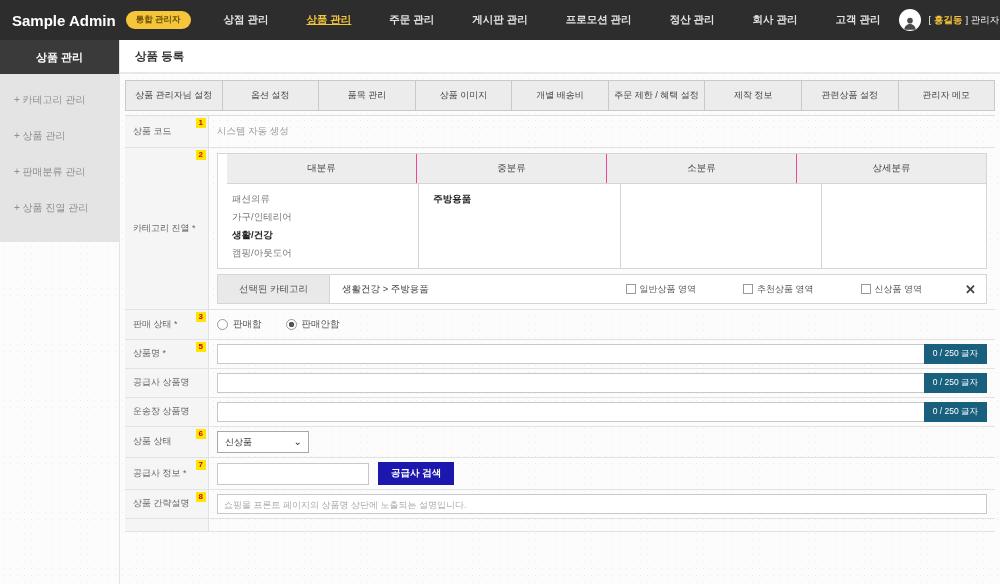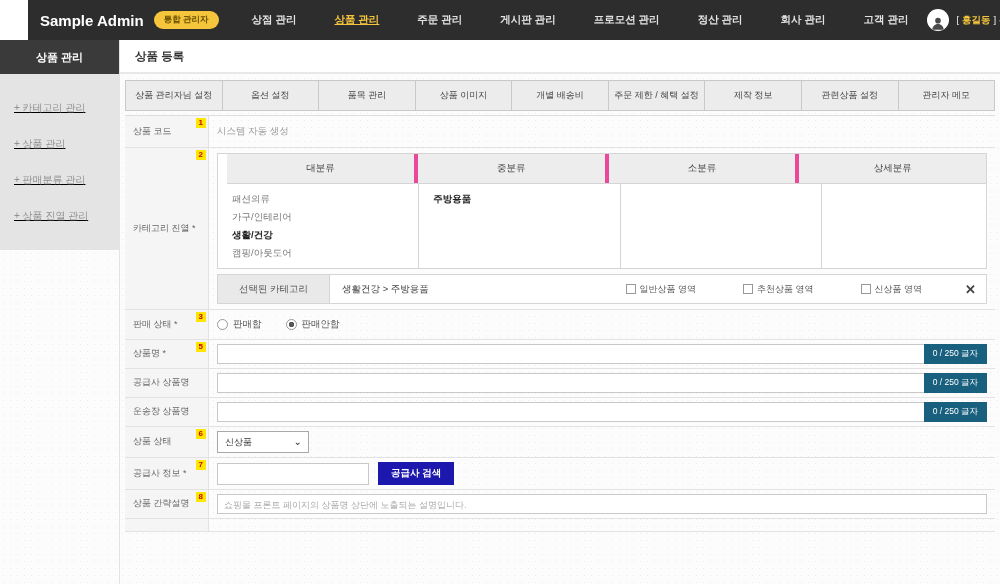--- a/index.html
+++ b/index.html
@@ -3,41 +3,41 @@
 <meta charset="utf-8">
 <style>
   * { margin:0; padding:0; box-sizing:border-box; }
   html,body { background:#888; }
   .app {
     width:1000px; height:584px; position:relative; overflow:hidden;
     font-family:"Liberation Sans", sans-serif; background:#fff;
     margin:0 auto;
   }
   
-  .topbar { height:40px; background:#2d2d2d; display:flex; align-items:center;margin-left:28px; }
+  .topbar { height:40px; background:#2d2d2d; display:flex; align-items:center; }
   .brand { color:#fff; font-size:15px; font-weight:bold; margin-left:12px; white-space:nowrap; }
   .role-badge { background:#f5c53c; color:#6e5400; font-size:8.5px; font-weight:bold;
     padding:3px 10px; border-radius:9px; margin-left:10px; white-space:nowrap; cursor:pointer; }
   .topnav { display:flex; margin-left:14px; }
   .nav-item { color:#e2e2e2; font-size:10.5px; font-weight:bold; padding:0 19px; cursor:pointer; white-space:nowrap; }
   .nav-item.active { color:#f5c53c; text-decoration:underline; }
   .top-right { margin-left:auto; display:flex; align-items:center; margin-right:8px; }
   .avatar { width:22px; height:22px; border-radius:50%; background:#fff; display:flex;
     align-items:flex-end; justify-content:center; overflow:hidden; flex:none; }
   .greeting { color:#eee; font-size:9.5px; margin-left:7px; white-space:nowrap; }
   .greeting .uname { color:#f5c53c; font-weight:bold; padding:0 3px; }
   
   .bodywrap { display:flex; height:544px;
     background-color:#fcfcfc;
     background-image:radial-gradient(#ebebeb 0.8px, transparent 0.8px);
     background-size:7px 7px; }
   .sidebar { width:120px; flex:none; border-right:1px solid #e3e3e3; }
   .sidebar-header { height:34px; background:#3a3a3a; color:#fff; font-size:11px; font-weight:bold;
     display:flex; align-items:center; justify-content:center; }
-  .sidebar-menu { background:#e4e4e4; padding:16px 0 16px;text-decoration:underline; }
+  .sidebar-menu { background:#e4e4e4; padding:8px 0 16px; }
   .sidebar-item { padding:11px 14px; font-size:10px; color:#8f8f8f; cursor:pointer; white-space:nowrap; }
   
   .main { flex:1; min-width:0; display:flex; flex-direction:column; }
   .page-titlebar { height:34px; background:#fff; border-bottom:2px solid #e8e8e8;
     display:flex; align-items:center; padding-left:15px; font-size:11.5px; font-weight:bold; color:#333; flex:none; }
   .tabs { display:flex; margin:6px 5px 4px; flex:none; }
   .tab { flex:1; height:31px; background:#ececec; border:1px solid #c9c9c9; margin-left:-1px;
     display:flex; align-items:center; justify-content:center; text-align:center;
     font-size:9px; color:#444; cursor:pointer; padding:0 2px; }
   .tab:first-child { margin-left:0; }
@@ -60,21 +60,21 @@
   .counter { position:absolute; right:0; top:0; height:20px; background:#19607f; color:#fff;
     font-size:8.5px; display:flex; align-items:center; padding:0 9px; white-space:nowrap; cursor:default; }
   .radio { display:inline-flex; align-items:center; margin-right:24px; font-size:9.5px; color:#555; cursor:pointer; white-space:nowrap; }
   .rdot { width:11px; height:11px; border:1px solid #999; border-radius:50%; background:#fff; margin-right:5px; flex:none; }
   .rdot.checked { background:radial-gradient(circle, #555 0, #555 2.5px, #fff 3px); }
   
   .fvalue.block { display:block; padding:5px 8px; }
   .cat-table { border:1px solid #d5d5d5; background:#fff; }
   .cat-head { display:flex; background:#ededed; border-bottom:1px solid #d5d5d5;margin-left:9px; }
   .cat-hcell { flex:1; height:29px; display:flex; align-items:center; justify-content:center;
-    font-size:9.5px; color:#444; border-left:4px solid #ec4899; cursor:default; }
+    font-size:9.5px; color:#444; border-left:1px solid #ec4899; cursor:default; }
   .cat-hcell:first-child { border-left:none; }
   .cat-body { display:flex; min-height:73px;gap:36px; }
   .cat-bcell { flex:1; padding:6px 14px; border-left:1px solid #d5d5d5; font-size:9.5px; color:#777; }
   .cat-bcell:first-child { border-left:none; }
   .cat-item { line-height:18px; cursor:pointer; white-space:nowrap; }
   .cat-item.sel { font-weight:bold; color:#222; }
   .cat-selected { display:flex; align-items:center; border:1px solid #d5d5d5; background:#fff;
     height:30px; margin-top:5px; }
   .cat-sel-label { width:112px; height:100%; background:#e9e9e9; border-right:1px solid #d5d5d5;
     display:flex; align-items:center; justify-content:center; font-size:9.5px; color:#555; flex:none; }

